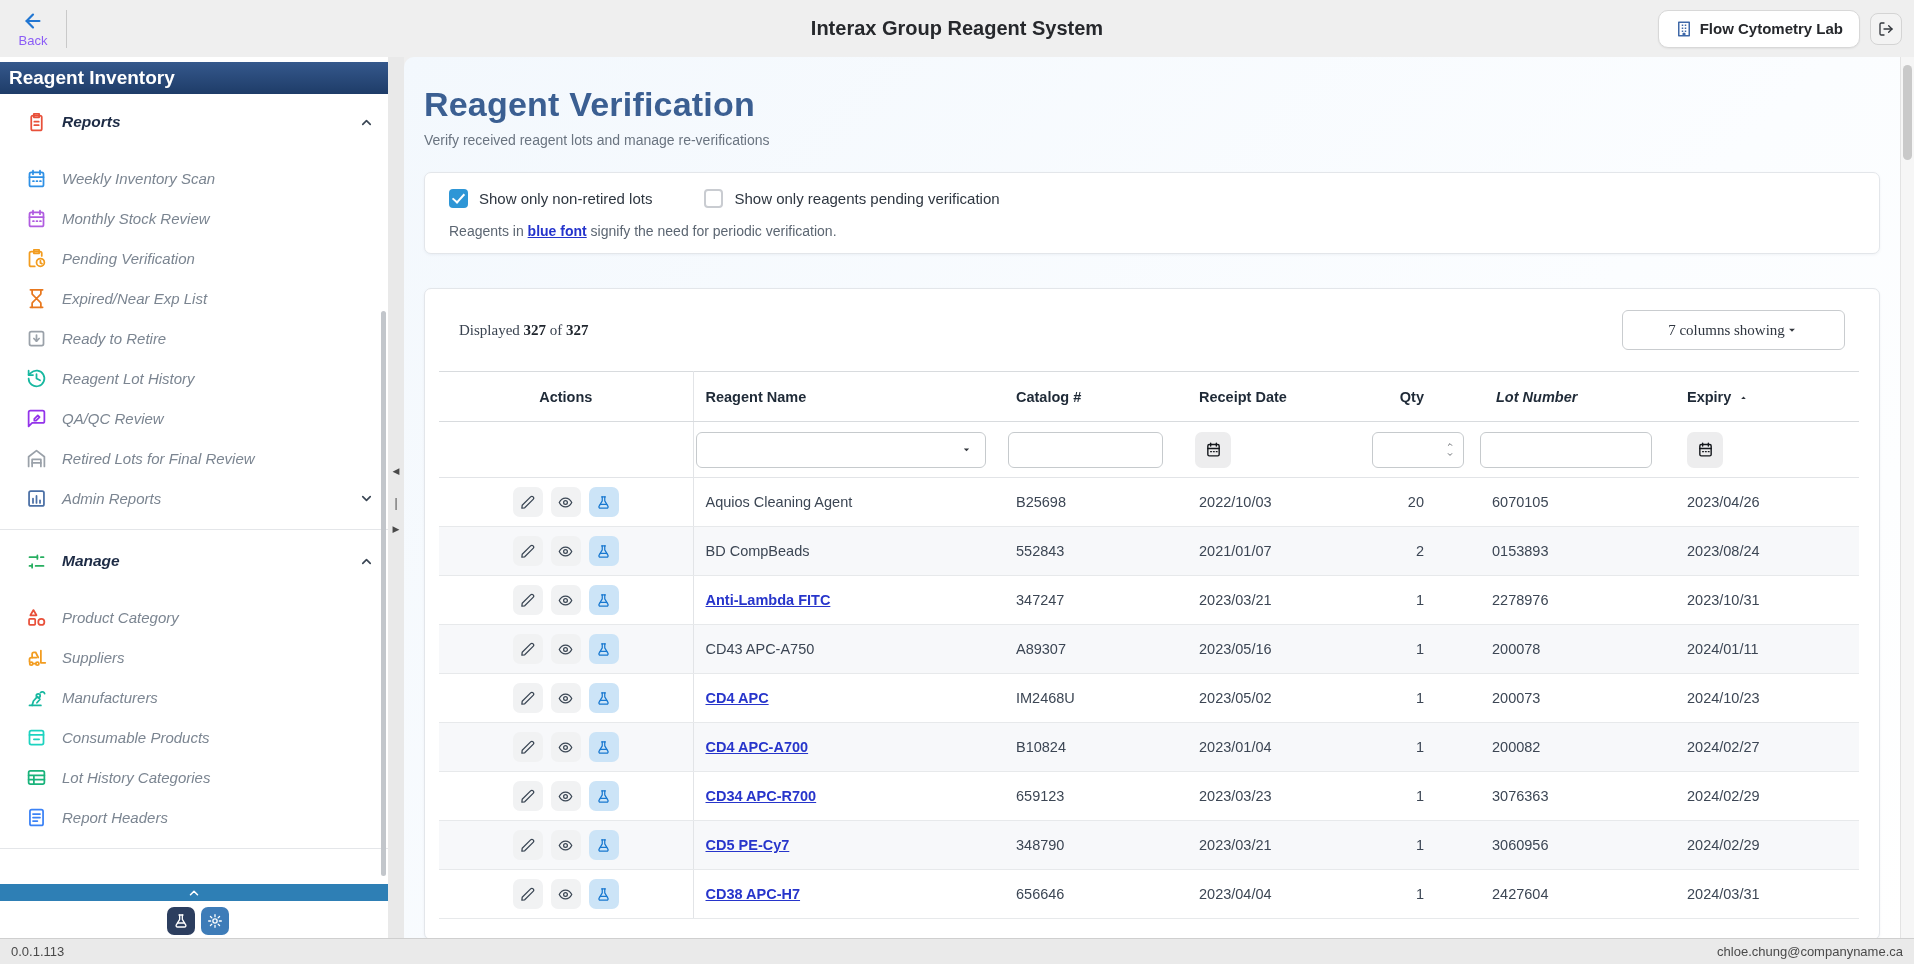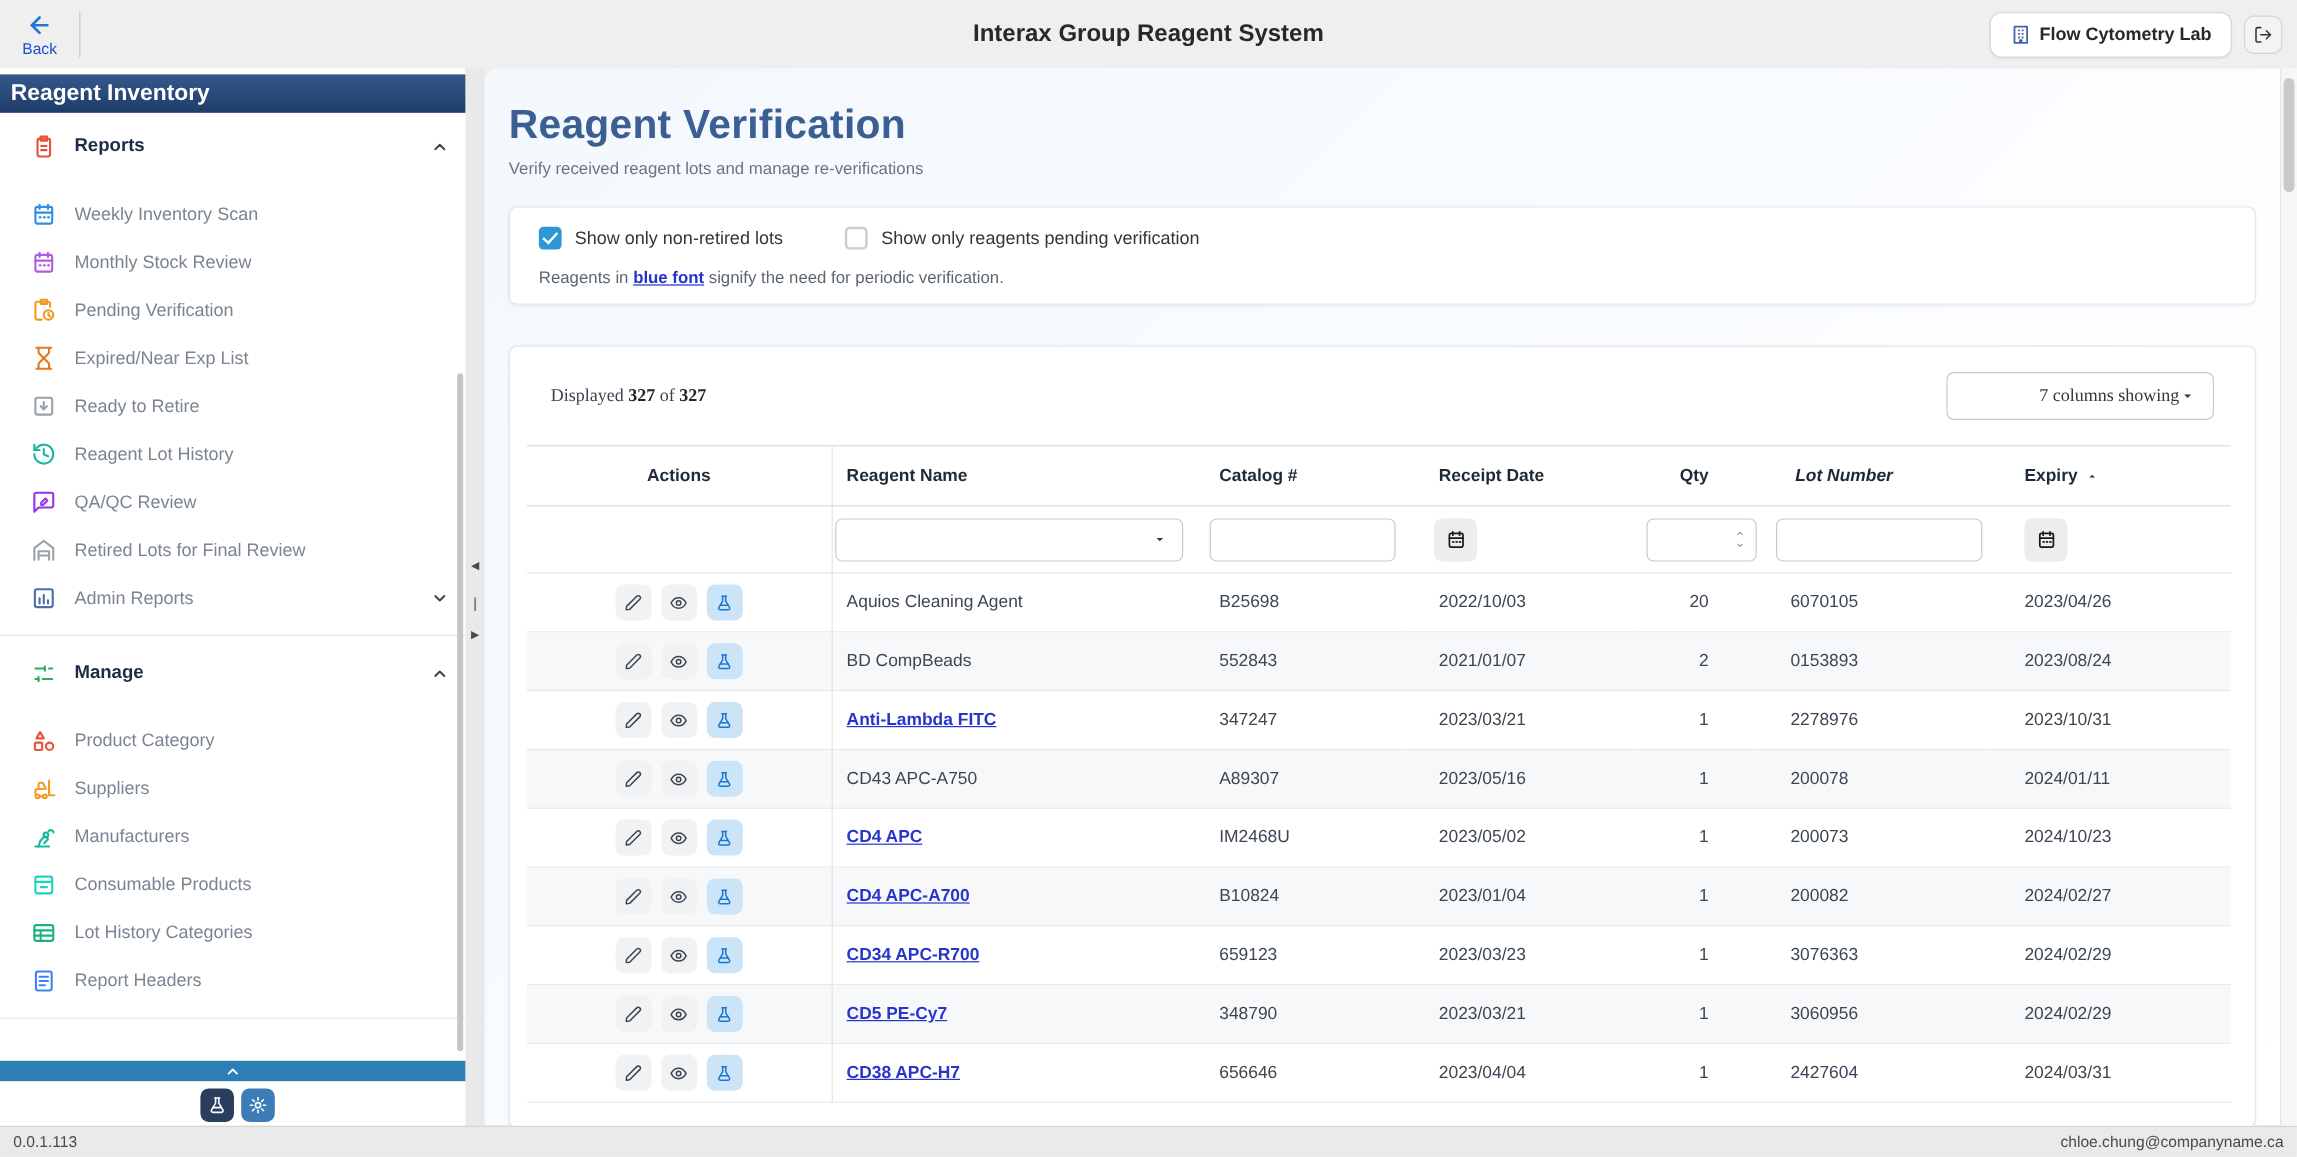--- a/index.html
+++ b/index.html
@@ -4,37 +4,37 @@
 <style>
   *{margin:0;padding:0;box-sizing:border-box;}
   html,body{width:1914px;height:964px;overflow:hidden;}
   body{font-family:"Liberation Sans","DejaVu Sans",sans-serif;background:#efefef;color:#3c4654;}
   .app{width:1914px;height:964px;display:flex;flex-direction:column;}
 
   
   .topbar{height:57px;background:#efefef;display:flex;align-items:center;position:relative;flex:0 0 auto;}
   .back-btn{width:66px;height:100%;display:flex;flex-direction:column;align-items:center;justify-content:center;gap:1px;cursor:pointer;}
   .back-btn svg{width:22px;height:22px;color:#2176d2;}
-  .back-label{font-size:13px;color:#1d4ed8;}
+  .back-label{font-size:13px;color:#8b5cf6;}
   .topbar-sep{width:1px;height:38px;background:#c9c9c9;}
   .topbar-title{position:absolute;left:50%;transform:translateX(-50%);font-size:20px;font-weight:bold;color:#26282c;}
   .topbar-right{margin-left:auto;display:flex;align-items:center;gap:10px;padding-right:12px;}
   .lab-btn{display:flex;align-items:center;gap:7px;background:#fff;border:1px solid #d8d8d8;border-radius:10px;height:38px;padding:0 16px;font-size:15px;font-weight:bold;color:#26282c;box-shadow:0 1px 2px rgba(0,0,0,.06);cursor:pointer;}
   .lab-btn svg{width:18px;height:18px;color:#3f68a8;}
   .logout-btn{width:32px;height:32px;background:#f3f3f3;border:1px solid #d4d4d4;border-radius:8px;display:flex;align-items:center;justify-content:center;cursor:pointer;}
   .logout-btn svg{width:16px;height:16px;color:#33373d;}
 
   
   .body{flex:1;display:flex;min-height:0;}
 
   
   .sidebar{width:388px;background:#ffffff;position:relative;flex:0 0 auto;display:flex;flex-direction:column;}
   .sb-header{margin-top:5px;height:32px;background:linear-gradient(180deg,#35588c,#1e3c68);color:#fff;font-weight:bold;font-size:19px;display:flex;align-items:center;padding-left:9px;}
   .nav{padding-top:8px;}
-  .nav-row{height:40px;display:flex;align-items:center;padding:0 14px 0 26px;cursor:pointer;}
+  .nav-row{height:40px;display:flex;align-items:center;padding:0 14px 0 26px;cursor:pointer;font-style:italic;}
   .nav-row .ic{width:21px;height:21px;flex:0 0 auto;margin-right:15px;}
   .nav-row .ic svg{width:100%;height:100%;}
   .sec-label{font-size:15.5px;font-weight:bold;color:#1d2b45;}
   .item-label{font-size:15px;color:#7b8591;}
   .nav-chev{margin-left:auto;width:15px;height:15px;color:#3a4654;}
   .gap16{height:16px;}
   .sb-divider{height:1px;background:#e4e6e9;margin:11px 0;}
   .collapse-bar{height:17px;background:#2e7fb5;display:flex;align-items:center;justify-content:center;cursor:pointer;}
   .collapse-bar svg{width:14px;height:14px;color:#fff;}
   .sb-tools{height:34px;display:flex;align-items:center;gap:6px;padding-left:167px;margin-top:3px;}
@@ -70,21 +70,21 @@
   .cb-box.checked::after{content:"";position:absolute;left:6px;top:2px;width:5px;height:10px;border:solid #fff;border-width:0 2.4px 2.4px 0;transform:rotate(42deg);}
   .cb-box.empty{background:#fff;border:2px solid #c9ccd1;}
   .cb-label{font-size:15px;color:#2e3640;}
   .note{margin-top:15px;font-size:14px;color:#5c6672;}
   .note a{color:#2433cc;font-weight:bold;text-decoration:underline;cursor:pointer;}
 
   .table-card{margin-top:34px;padding:0 14px;height:652px;overflow:hidden;}
   .toolbar{height:82px;display:flex;align-items:center;justify-content:space-between;padding:0 20px;font-family:Liberation Serif, serif;}
   .displayed{font-size:15px;color:#3a4350;}
   .displayed b{color:#20262e;}
-  .col-select{width:223px;height:40px;border:1px solid #c9cccf;border-radius:6px;display:flex;align-items:center;justify-content:flex-end;padding:0 14px;font-size:15px;color:#2f3640;background:#fff;cursor:pointer;}
+  .col-select{width:223px;height:40px;border:1px solid #c9cccf;border-radius:6px;display:flex;align-items:center;justify-content:center;padding:0 14px;font-size:15px;color:#2f3640;background:#fff;cursor:pointer;}
   .col-select svg{width:14px;height:14px;color:#33373d;}
 
   table{border-collapse:collapse;table-layout:fixed;width:1420px;}
   col.w-act{width:254px}col.w-name{width:307px}col.w-cat{width:171px}col.w-rec{width:195px}col.w-qty{width:98px}col.w-lot{width:195px}col.w-exp{width:200px}
   thead th{border-top:1px solid #d8dbde;border-bottom:1px solid #d8dbde;height:50px;font-size:14.5px;font-weight:bold;color:#1f2a37;text-align:left;}
   th.h-act{text-align:center;border-right:1px solid #e2e4e7;}
   th.h-name{padding-left:12px;}
   th.h-cat{padding-left:16px;}
   th.h-rec{padding-left:28px;}
   th.h-qty{text-align:right;padding-right:40px;}

